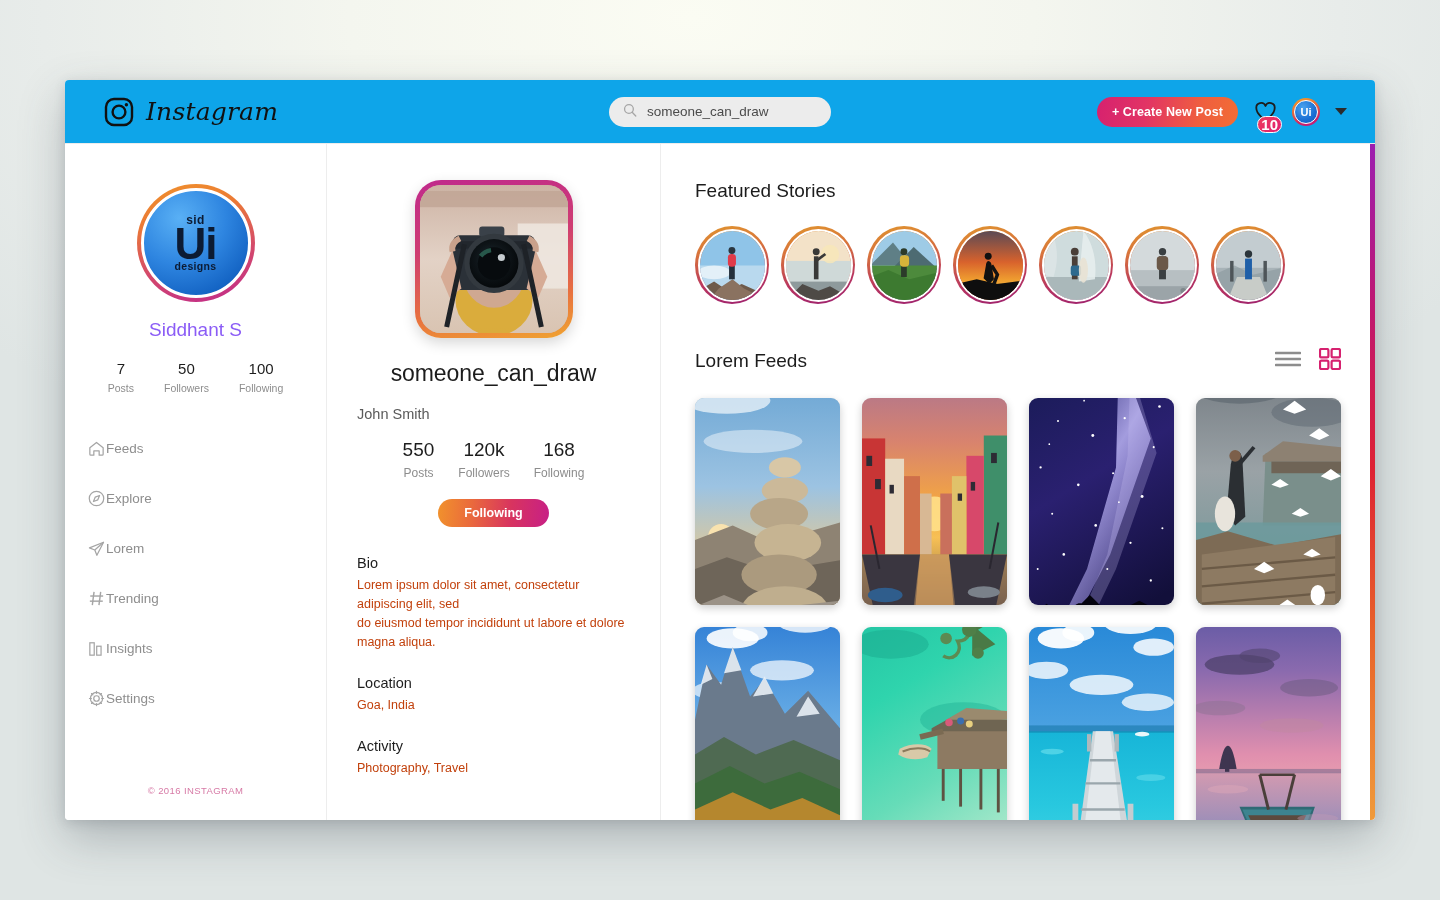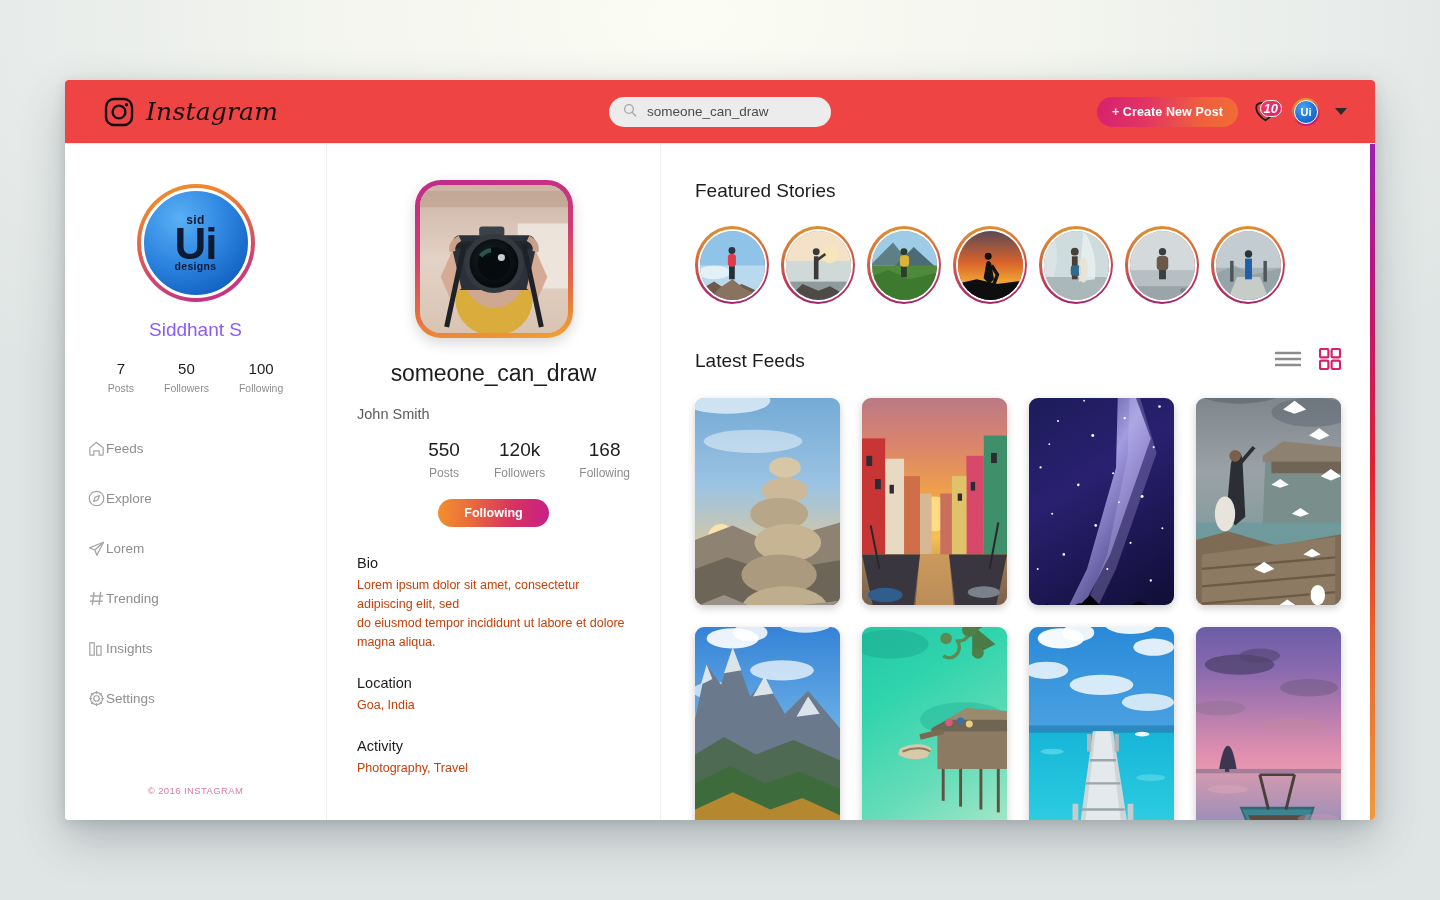--- a/index.html
+++ b/index.html
@@ -26,21 +26,21 @@
     box-shadow: 0 18px 46px rgba(60,70,80,0.30), 0 3px 12px rgba(60,70,80,0.16);
     overflow: hidden;
     display: flex;
     flex-direction: column;
   }
 
   
   .header {
     height: 64px;
     min-height: 64px;
-    background: #ef4444;
+    background: #0ea5e9;
     border-bottom: 1px solid #ececec;
     display: flex;
     align-items: center;
     padding: 0 28px 0 38px;
     position: relative;
   }
 
   .brand { display: flex; align-items: center; gap: 11px; }
   .ig-glyph { width: 32px; height: 32px; display: block; }
   .brand-name {
@@ -90,31 +90,30 @@
 
   .notif {
     position: relative;
     width: 26px; height: 24px;
     display: flex; align-items: center; justify-content: center;
     cursor: pointer;
   }
   .heart-icon { width: 23px; height: 21px; display:block; }
   .notif-badge {
     position: absolute;
-    right: -4px; top: 0;
+    right: -4px; top: 16px;
     min-width: 17px; height: 17px;
     border-radius: 9px;
     background: linear-gradient(135deg, #ef3c5c 0%, #e01f73 100%);
     color: #fff;
-    font-size: 13px;
+    font-size: 15px;
     font-weight: bold;
     display: flex; align-items: center; justify-content: center;
     padding: 0 3px;
     border: 1.5px solid #fcfcfc;
-    font-style: italic;
   }
 
   .user-avatar {
     width: 28px; height: 28px;
     border-radius: 50%;
     padding: 2px;
     background: linear-gradient(160deg, #f5a623 0%, #e6683c 40%, #cc2366 75%, #bc1888 100%);
     cursor: pointer;
     flex: 0 0 auto;
   }
@@ -245,22 +244,22 @@
     letter-spacing: -.1px;
   }
   .profile-fullname {
     font-size: 14.5px;
     color: #5a5a5a;
     margin-top: 19px;
   }
 
   .profile-stats {
     display: flex;
-    justify-content: flex-end;
-    gap: 34px;
+    justify-content: center;
+    gap: 24px;
     margin-top: 17px;
   }
   .pstat { text-align: center; }
   .pstat-num { font-size: 19px; color: #1d1d1d; line-height: 1.2; }
   .pstat-label { font-size: 12px; color: #8d8d8d; margin-top: 4px; }
 
   .following-btn {
     display: block;
     margin: 19px auto 0 auto;
     height: 28px;
@@ -678,21 +677,21 @@
               <rect x="14" y="26" width="3" height="18" fill="#4e5559"></rect>
               <rect x="43" y="26" width="3" height="18" fill="#4e5559"></rect>
               <rect x="27" y="24" width="6" height="18" fill="#1f5fa8"></rect>
               <circle cx="30" cy="20" r="3.2" fill="#2b343a"></circle>
             </svg>
           </div>
         </div>
       </div>
 
       <div class="feeds-head">
-        <div class="section-title">Latest Feeds</div>
+        <div class="section-title">Lorem Feeds</div>
         <div class="view-toggles">
           <span class="view-icon">
             <svg width="26" height="18" viewBox="0 0 26 18" fill="none">
               <line x1="1" y1="3" x2="25" y2="3" stroke="#8d8d8d" stroke-width="2.6" stroke-linecap="round"></line>
               <line x1="1" y1="9" x2="25" y2="9" stroke="#8d8d8d" stroke-width="2.6" stroke-linecap="round"></line>
               <line x1="1" y1="15" x2="25" y2="15" stroke="#8d8d8d" stroke-width="2.6" stroke-linecap="round"></line>
             </svg>
           </span>
           <span class="view-icon">
             <svg width="22" height="22" viewBox="0 0 22 22" fill="none">

